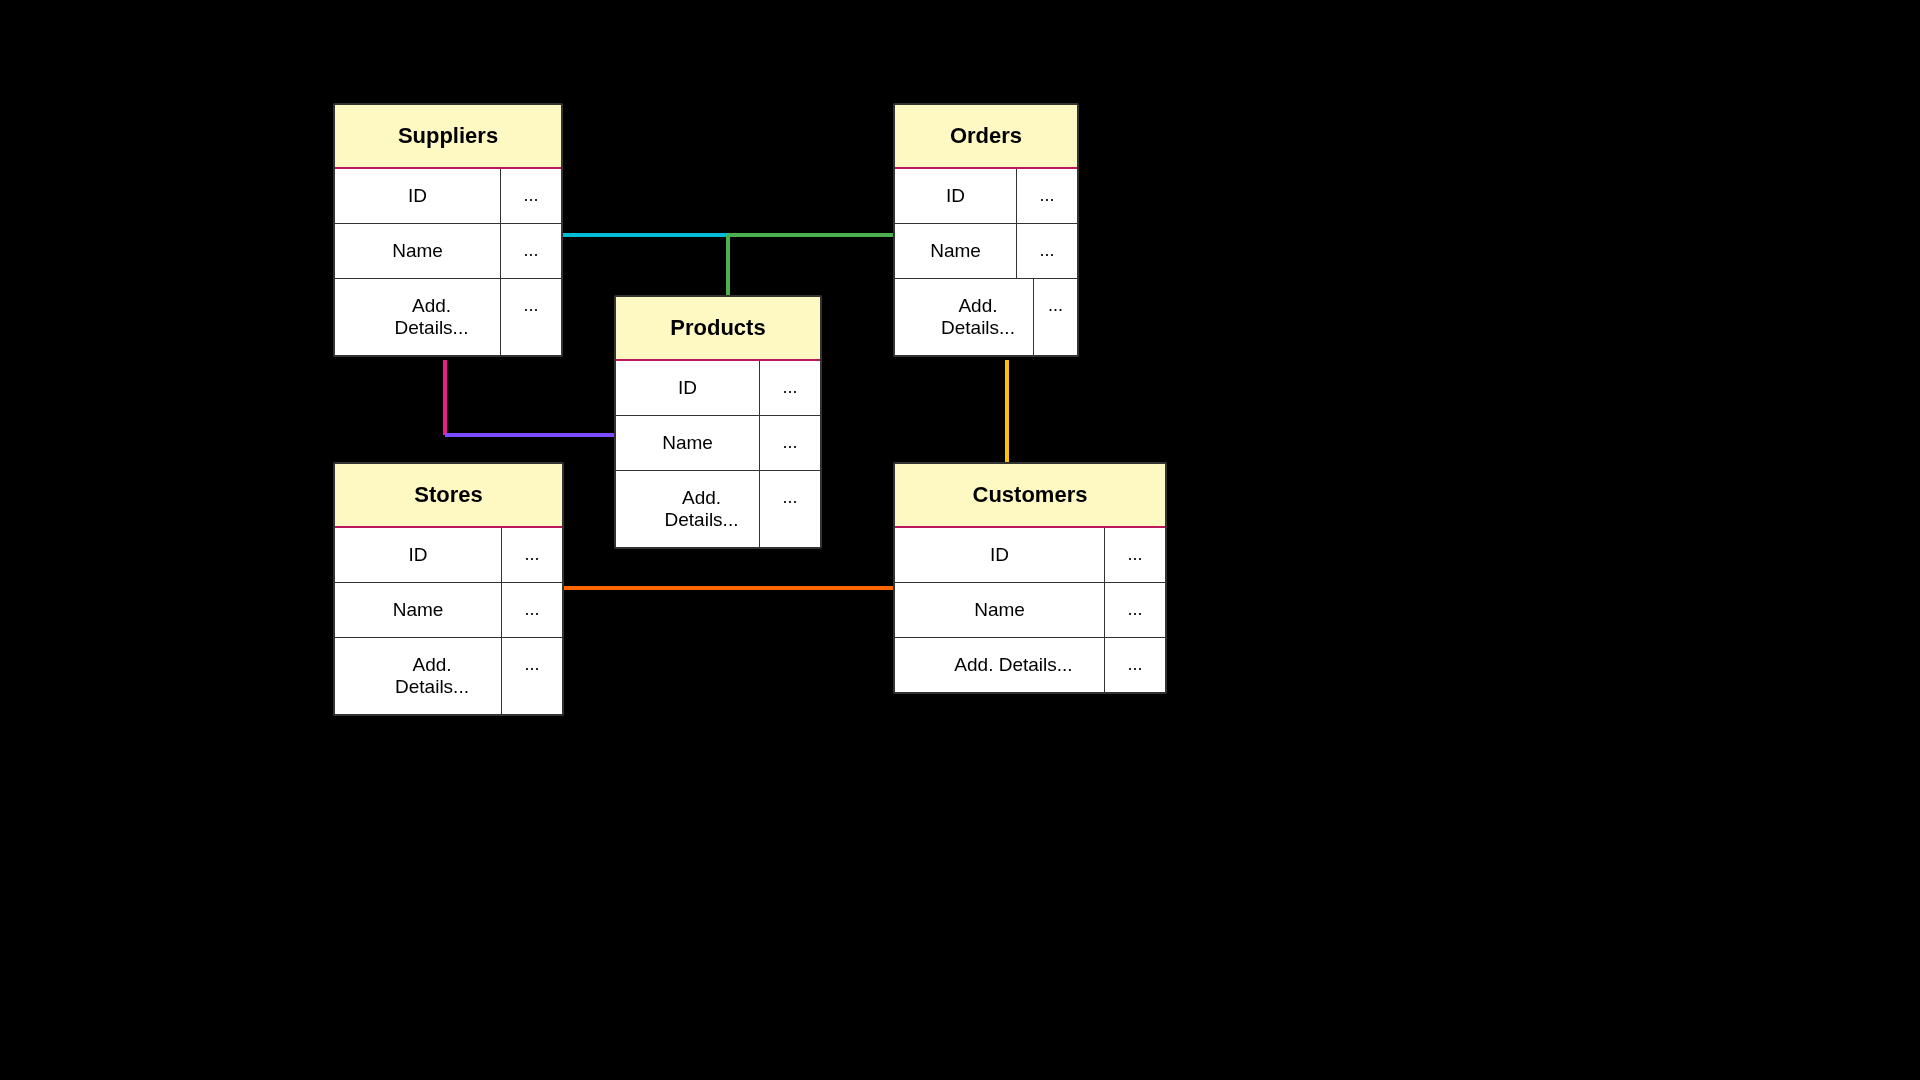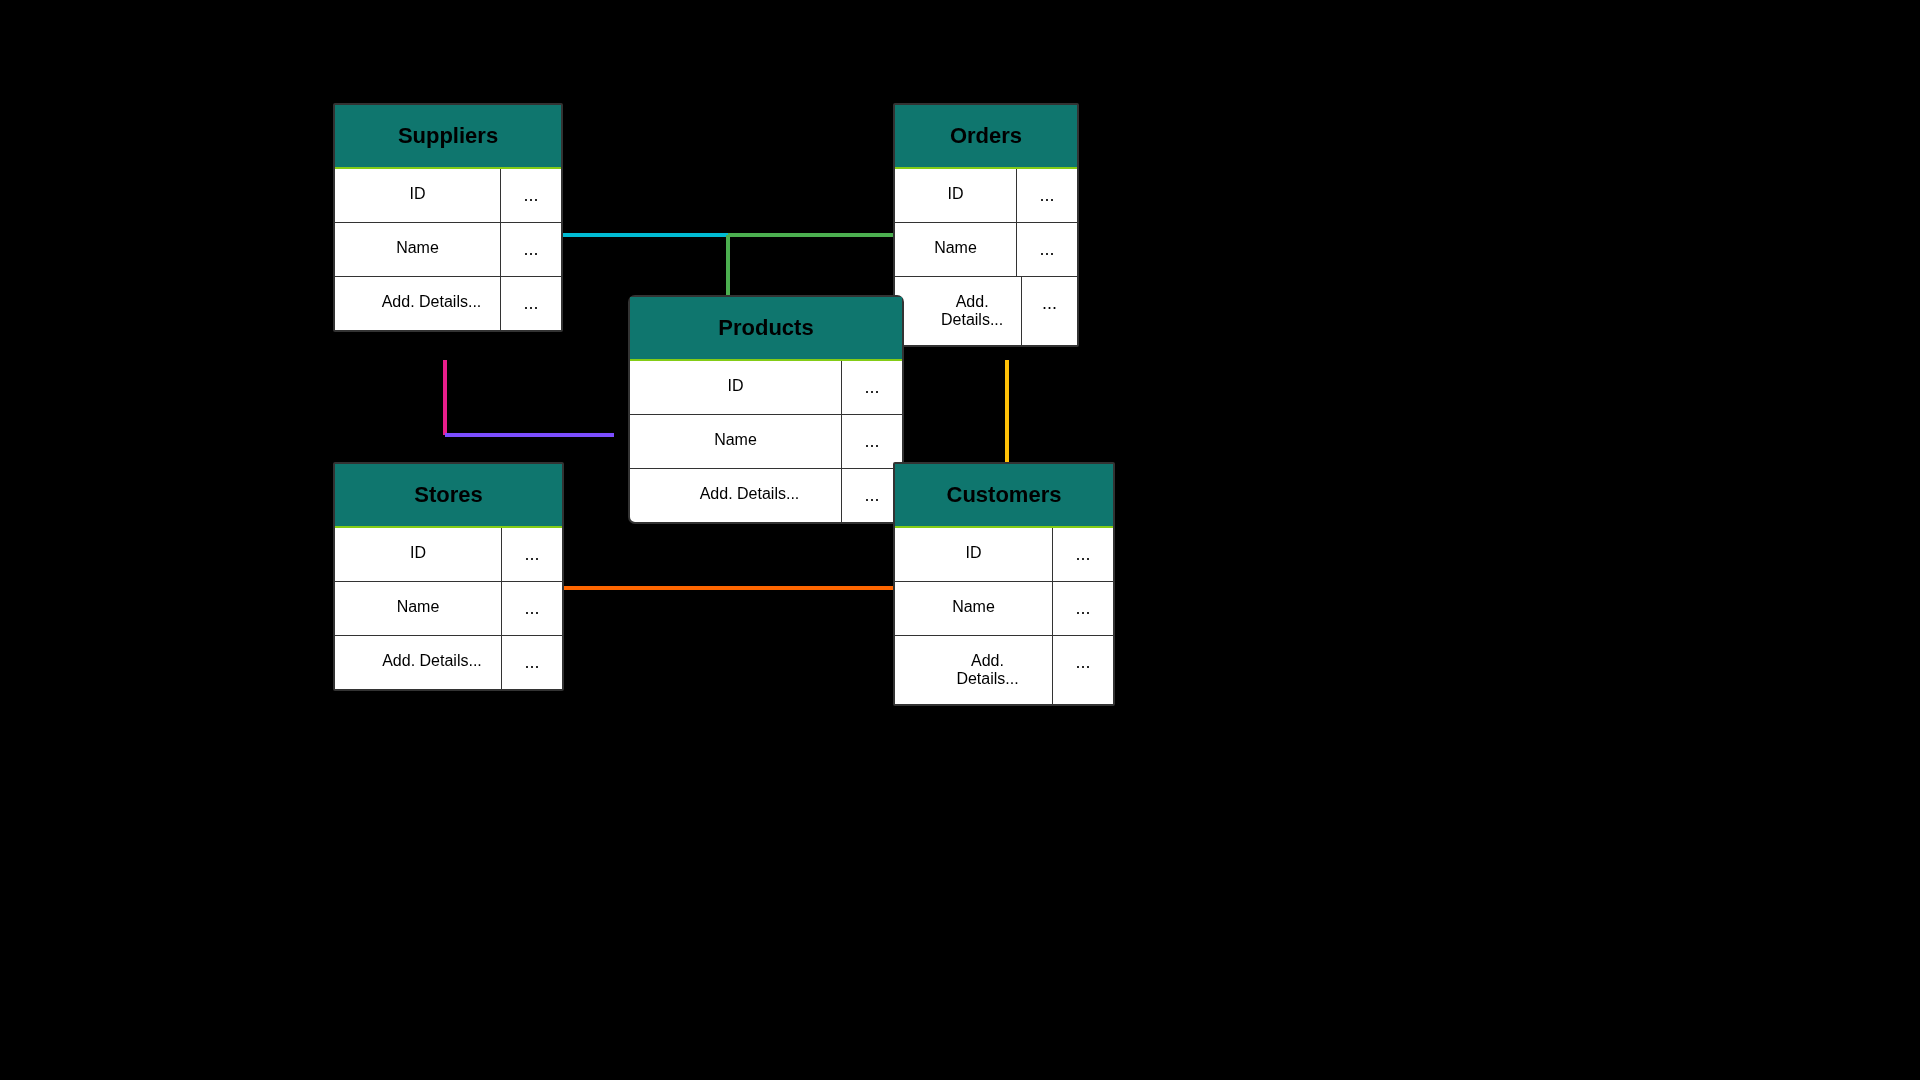--- a/index.html
+++ b/index.html
@@ -17,39 +17,39 @@
       width: 1920px;
       height: 1080px;
     }
     .table-box {
       position: absolute;
       background: #fff;
       border: 2px solid #333;
       border-radius: 2px;
     }
     .table-header {
-      background: #0f766e;
-      border-bottom: 2px solid #84cc16;
+      background: #fef9c3;
+      border-bottom: 2px solid #be185d;
       padding: 18px 10px;
       text-align: center;
       font-weight: bold;
       font-size: 22px;
     }
     .table-row {
       display: flex;
       border-bottom: 1.5px solid #333;
     }
     .table-row:last-child {
       border-bottom: none;
       margin-left: 28px;
     }
     .cell-main {
       flex: 1;
       padding: 16px 18px;
-      font-size: 16px;
+      font-size: 19px;
       text-align: center;
       border-right: 1.5px solid #333;
     }
     .cell-dots {
       width: 60px;
       padding: 16px 10px;
       font-size: 18px;
       text-align: center;
     }
     svg.connectors {
@@ -107,21 +107,21 @@
     <div class="table-row">
       <div class="cell-main">Name</div>
       <div class="cell-dots">...</div>
     </div>
     <div class="table-row">
       <div class="cell-main">Add. Details...</div>
       <div class="cell-dots">...</div>
     </div>
   </div>
 
-  <div class="table-box" style="left: 628px; top: 295px; width: 276px; border-radius: 7px;">
+  <div class="table-box" style="left: 614px; top: 295px; width: 208px;">
     <div class="table-header">Products</div>
     <div class="table-row">
       <div class="cell-main">ID</div>
       <div class="cell-dots">...</div>
     </div>
     <div class="table-row">
       <div class="cell-main">Name</div>
       <div class="cell-dots">...</div>
     </div>
     <div class="table-row">
@@ -139,21 +139,21 @@
     <div class="table-row">
       <div class="cell-main">Name</div>
       <div class="cell-dots">...</div>
     </div>
     <div class="table-row">
       <div class="cell-main">Add. Details...</div>
       <div class="cell-dots">...</div>
     </div>
   </div>
 
-  <div class="table-box" style="left: 893px; top: 462px; width: 222px;">
+  <div class="table-box" style="left: 893px; top: 462px; width: 274px;">
     <div class="table-header">Customers</div>
     <div class="table-row">
       <div class="cell-main">ID</div>
       <div class="cell-dots">...</div>
     </div>
     <div class="table-row">
       <div class="cell-main">Name</div>
       <div class="cell-dots">...</div>
     </div>
     <div class="table-row">

